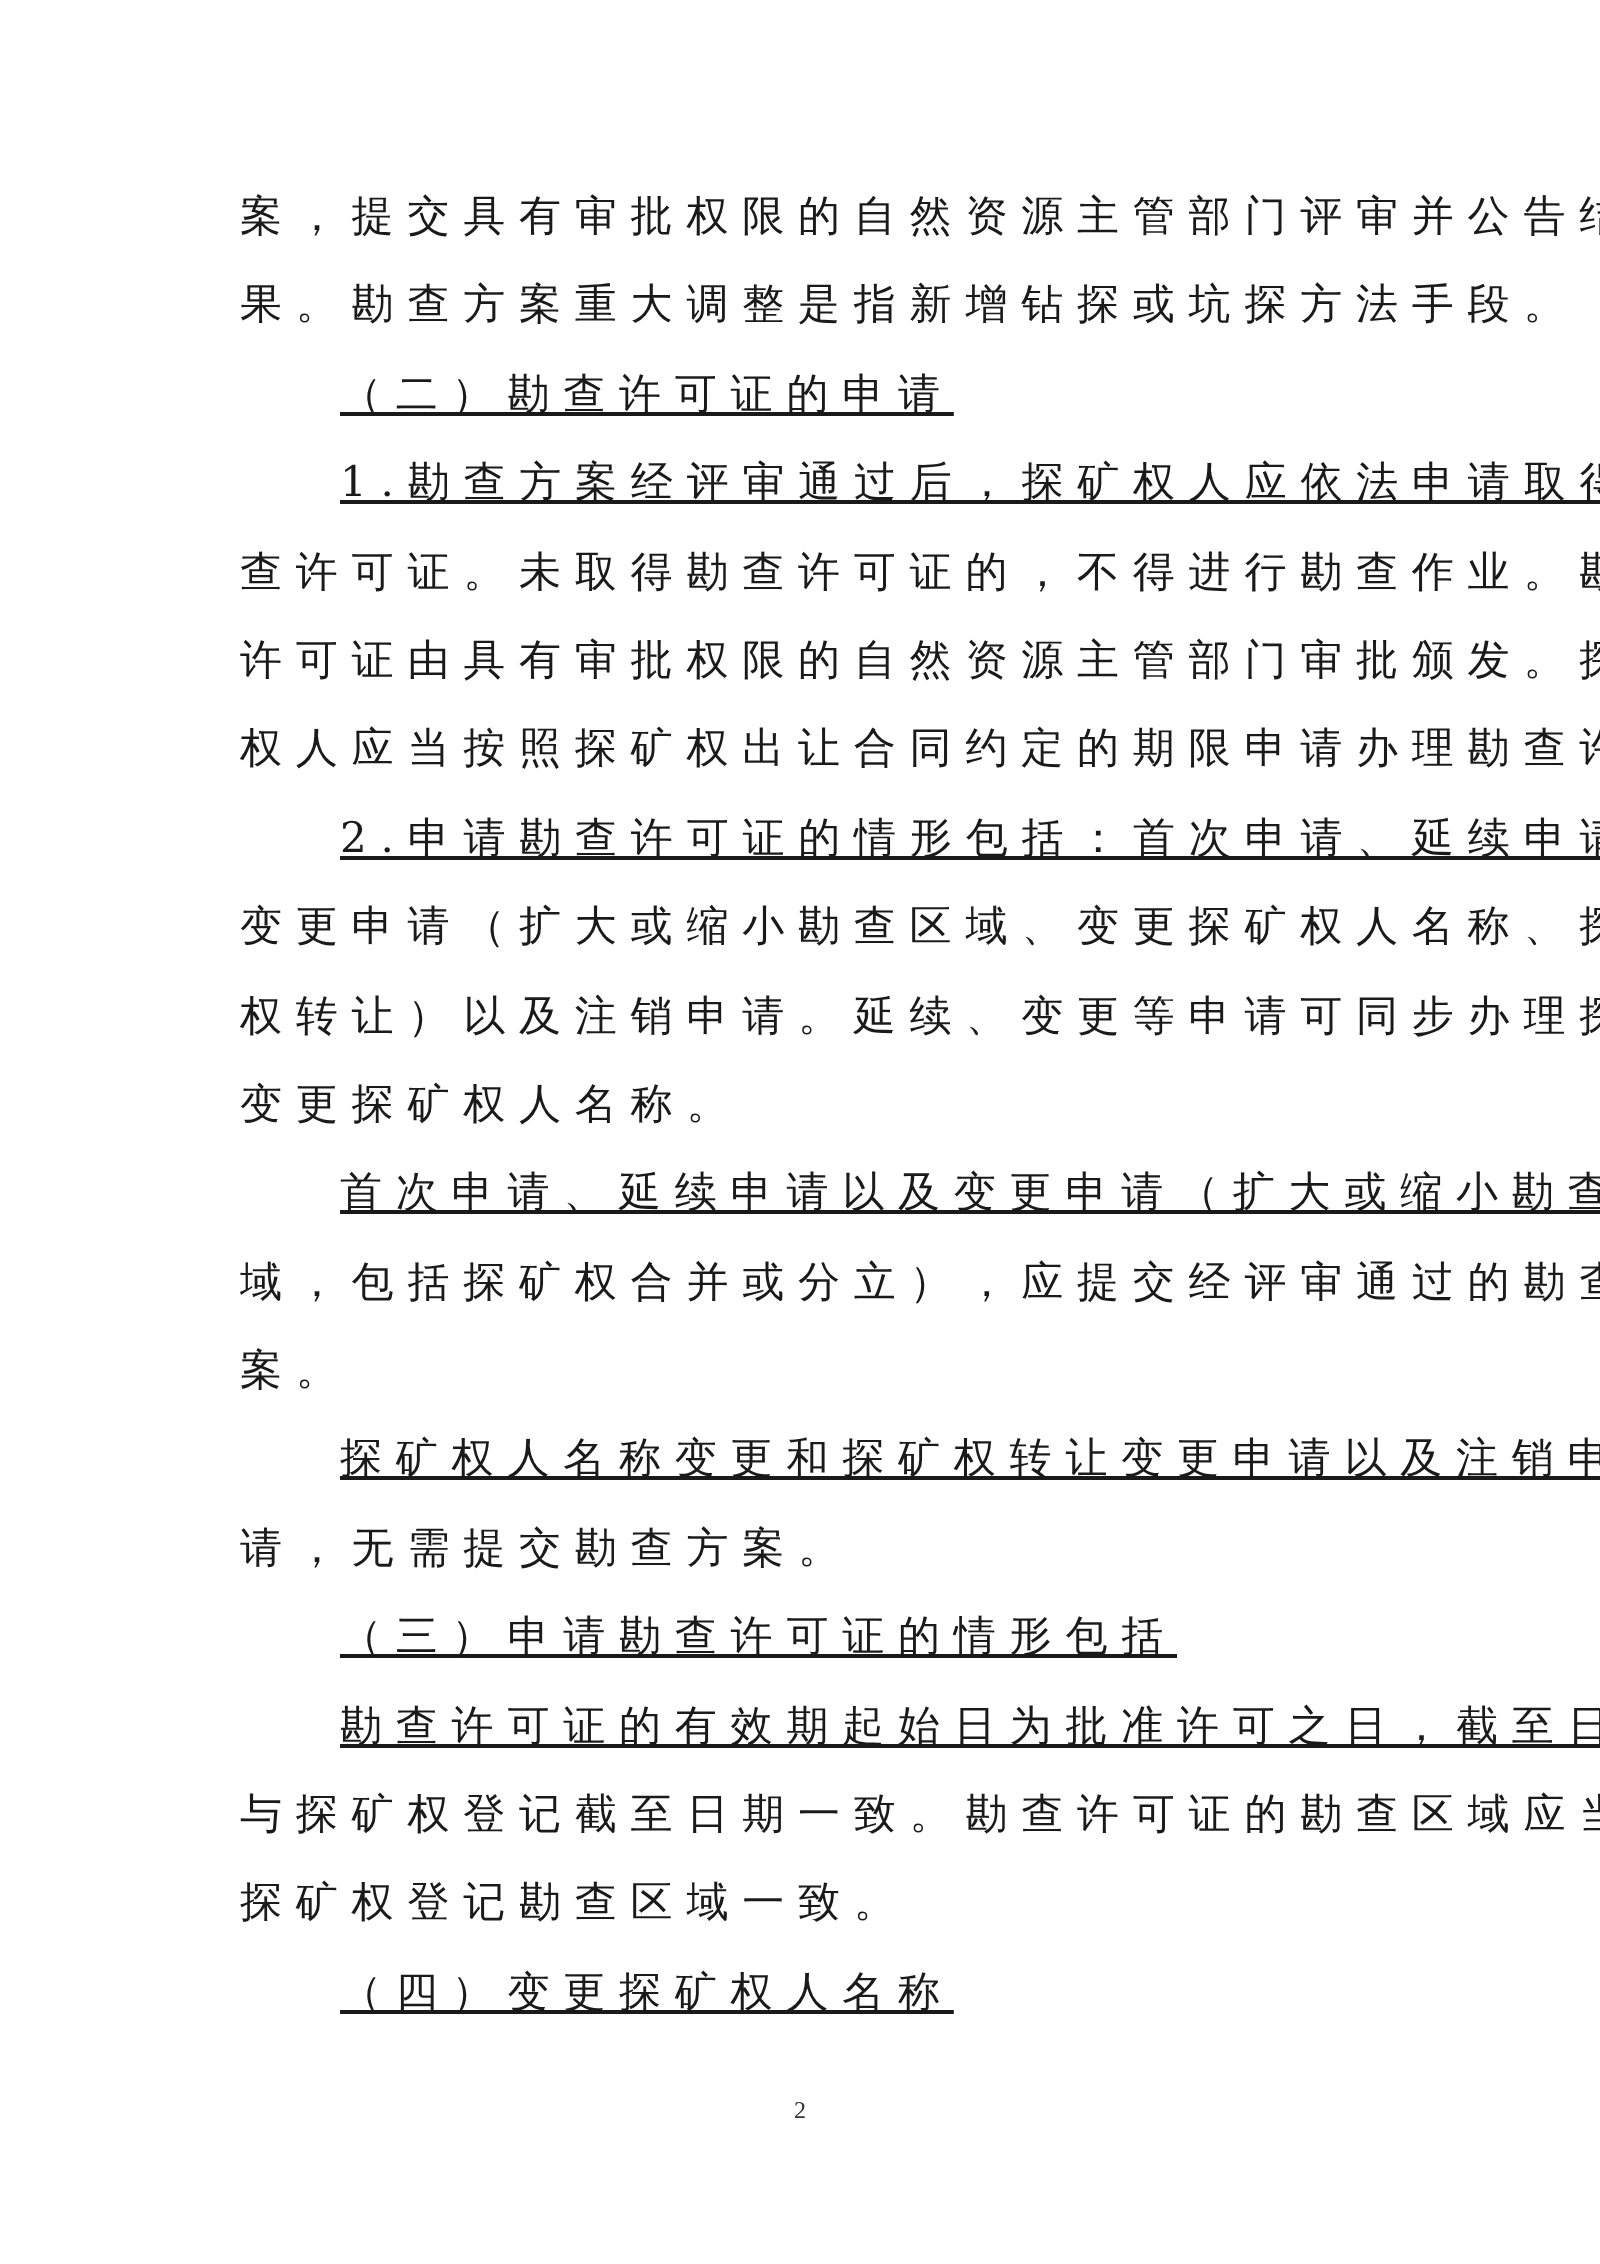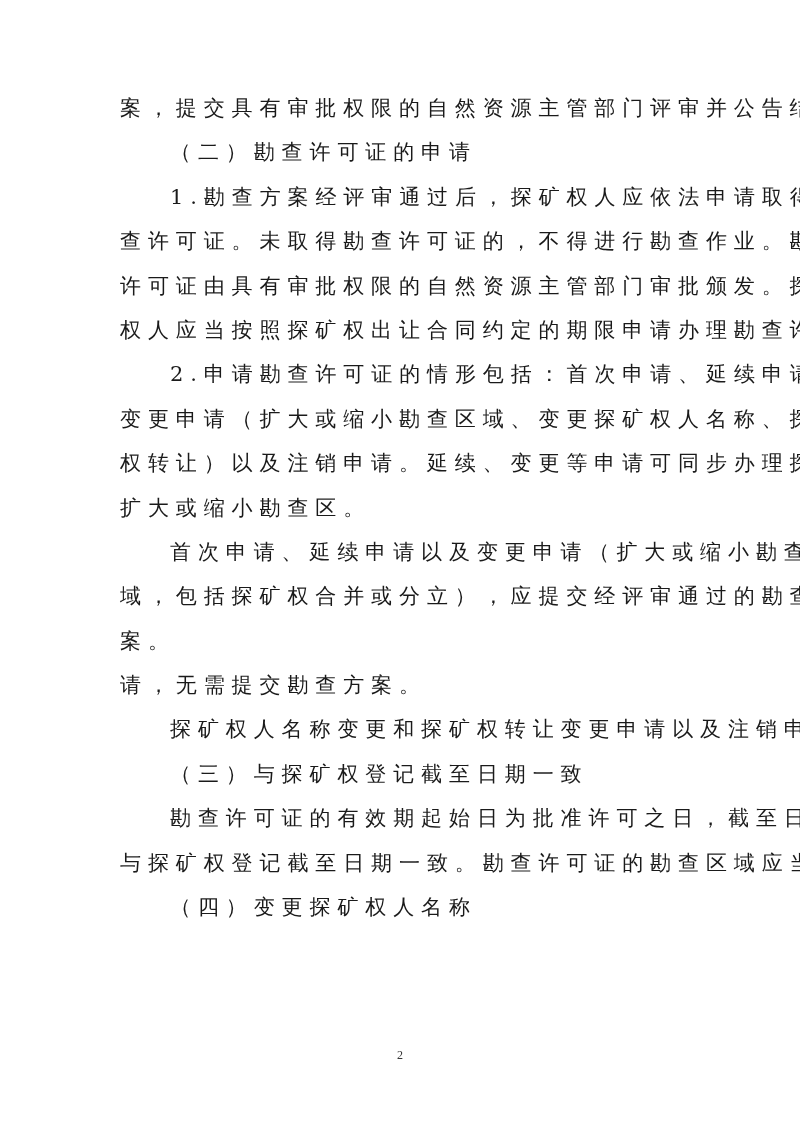--- a/index.html
+++ b/index.html
@@ -23,50 +23,53 @@
   }
   .line {
     height: 44.4px;
     line-height: 44.4px;
     font-size: 21px;
     letter-spacing: 6.9px;
     white-space: nowrap;
   }
   .indent {
     padding-left: 50px;
+    text-decoration: underline;
   }
   .page-number {
     position: absolute;
     top: 1048px;
     left: 0;
     width: 800px;
     text-align: center;
     font-size: 12px;
     font-family: "Liberation Serif", serif;
     color: #333;
   }
 </style>
 </head>
 <body>
 
 <div class="page">
   <div class="line">案，提交具有审批权限的自然资源主管部门评审并公告结</div>
+  <div class="line">果。勘查方案重大调整是指新增钻探或坑探方法手段。</div>
   <div class="line indent">（二）勘查许可证的申请</div>
   <div class="line indent">1.勘查方案经评审通过后，探矿权人应依法申请取得勘</div>
   <div class="line">查许可证。未取得勘查许可证的，不得进行勘查作业。勘查</div>
   <div class="line">许可证由具有审批权限的自然资源主管部门审批颁发。探矿</div>
   <div class="line">权人应当按照探矿权出让合同约定的期限申请办理勘查许</div>
   <div class="line indent">2.申请勘查许可证的情形包括：首次申请、延续申请、</div>
   <div class="line">变更申请（扩大或缩小勘查区域、变更探矿权人名称、探矿</div>
   <div class="line">权转让）以及注销申请。延续、变更等申请可同步办理探矿</div>
-  <div class="line">扩大或缩小勘查区。</div>
+  <div class="line">变更探矿权人名称。</div>
   <div class="line indent">首次申请、延续申请以及变更申请（扩大或缩小勘查区</div>
   <div class="line">域，包括探矿权合并或分立），应提交经评审通过的勘查方</div>
   <div class="line">案。</div>
+  <div class="line indent">探矿权人名称变更和探矿权转让变更申请以及注销申</div>
   <div class="line">请，无需提交勘查方案。</div>
-  <div class="line indent">探矿权人名称变更和探矿权转让变更申请以及注销申</div>
-  <div class="line indent">（三）与探矿权登记截至日期一致</div>
+  <div class="line indent">（三）申请勘查许可证的情形包括</div>
   <div class="line indent">勘查许可证的有效期起始日为批准许可之日，截至日期</div>
   <div class="line">与探矿权登记截至日期一致。勘查许可证的勘查区域应当与</div>
+  <div class="line">探矿权登记勘查区域一致。</div>
   <div class="line indent">（四）变更探矿权人名称</div>
 </div>
 
 <div class="page-number">2</div>
 
 </body></html>

